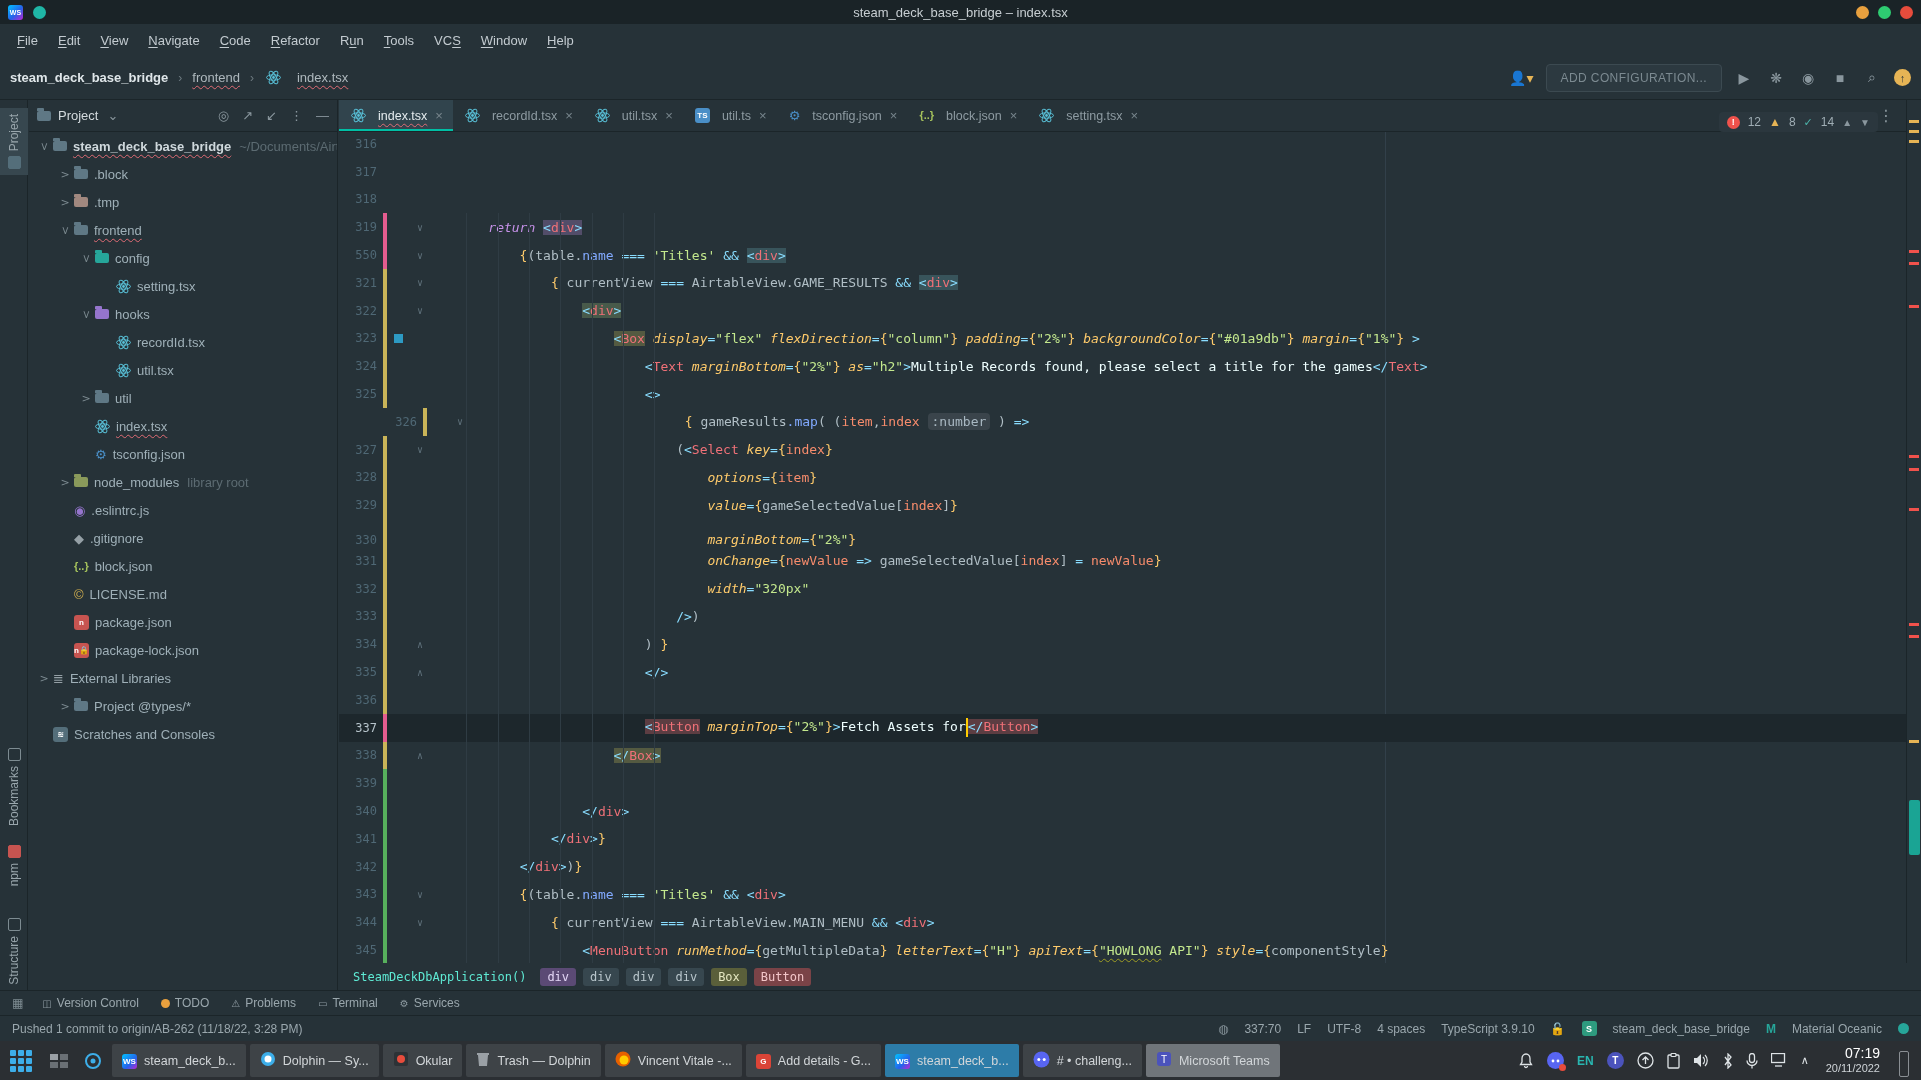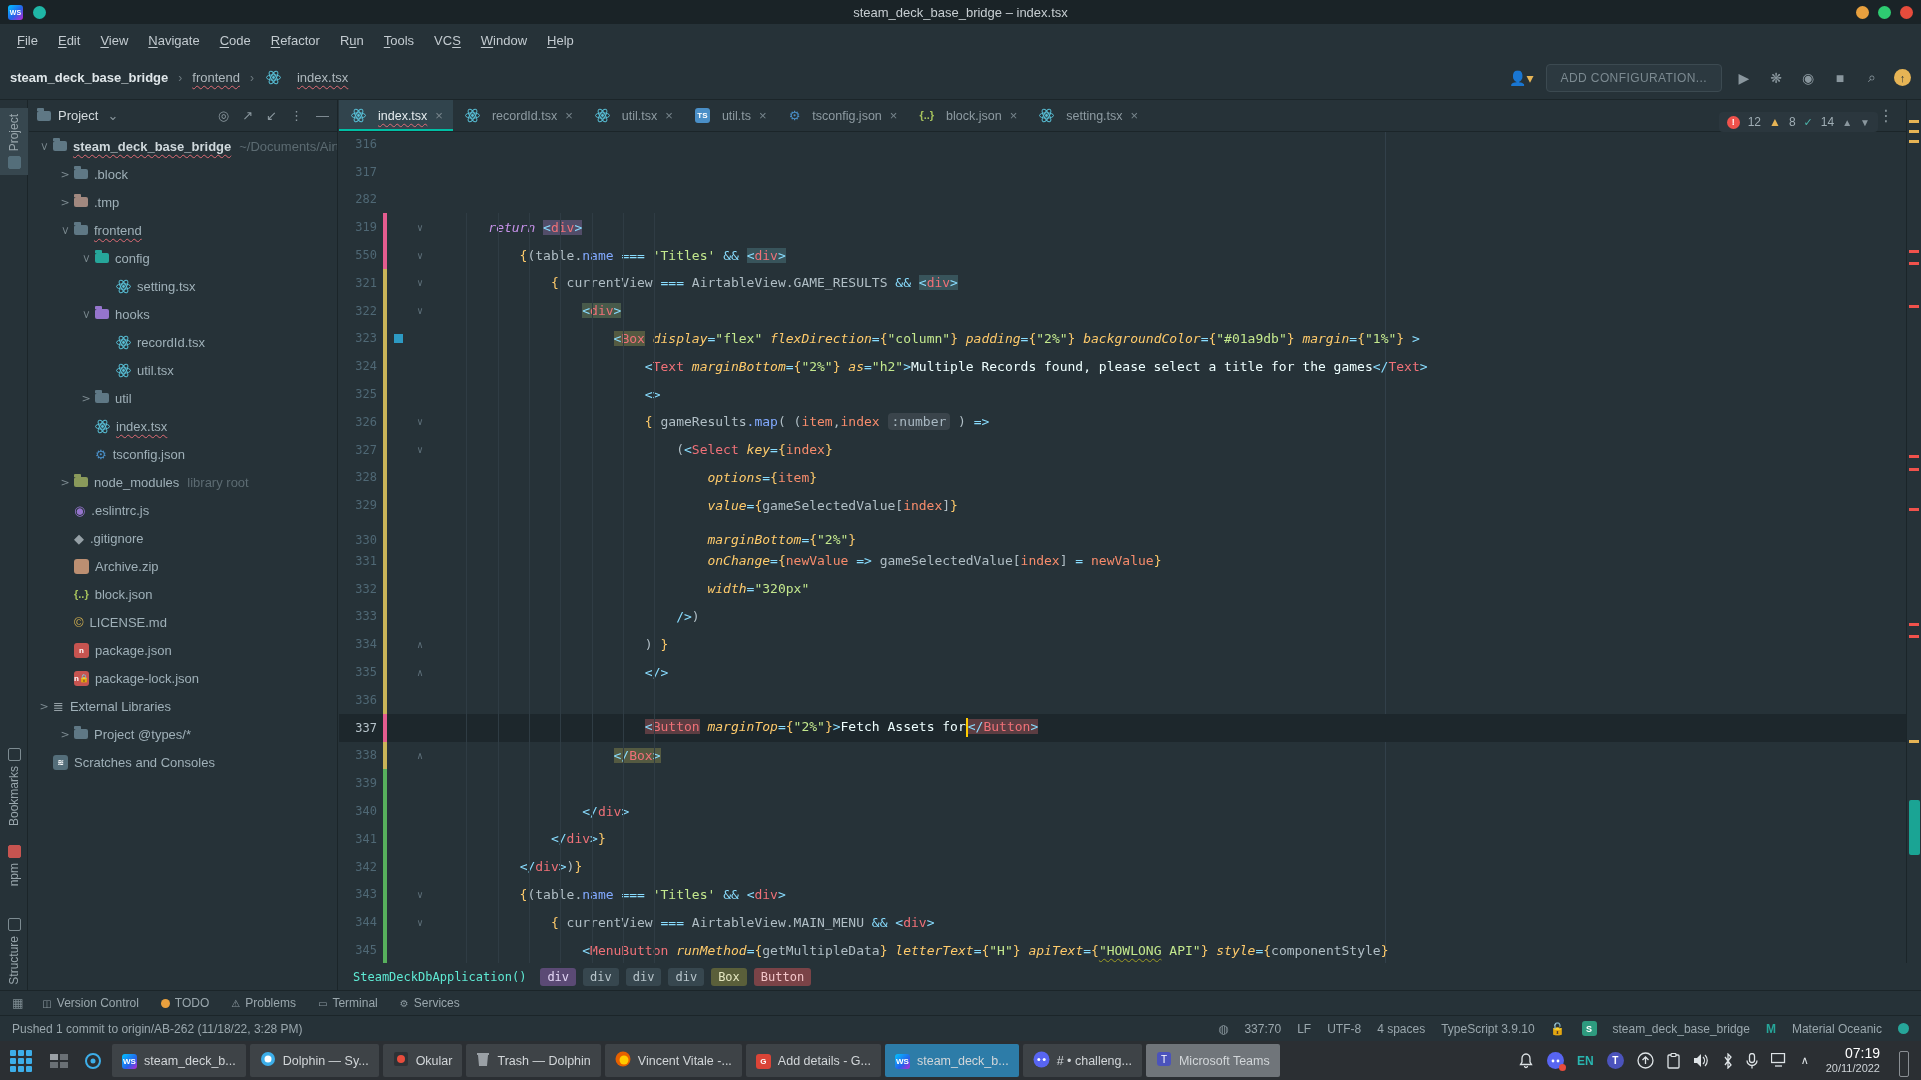--- a/index.html
+++ b/index.html
@@ -402,27 +402,20 @@
         <div class="tree-row" style="padding-left: 29px;">
           <span class="chev" style="font-family: &quot;DejaVu Sans&quot;, sans-serif;"></span>
           <span class="tree-ic">
             <span class="glyph" style="color:#95a0a6">◆</span>
           </span>
           <span>.gitignore</span>
         </div>
         <div class="tree-row" style="padding-left: 29px;">
           <span class="chev" style="font-family: &quot;DejaVu Sans&quot;, sans-serif;"></span>
           <span class="tree-ic">
-            <span class="ic-sq" style="background:#bc8f72"></span>
-          </span>
-          <span>Archive.zip</span>
-        </div>
-        <div class="tree-row" style="padding-left: 29px;">
-          <span class="chev" style="font-family: &quot;DejaVu Sans&quot;, sans-serif;"></span>
-          <span class="tree-ic">
             <span class="glyph" style="color:#a5c25c;font-weight:bold;font-size:11px">{..}</span>
           </span>
           <span>block.json</span>
         </div>
         <div class="tree-row" style="padding-left: 29px;">
           <span class="chev" style="font-family: &quot;DejaVu Sans&quot;, sans-serif;"></span>
           <span class="tree-ic">
             <span class="glyph" style="color:#d4b14f">©</span>
           </span>
           <span>LICENSE.md</span>
@@ -556,21 +549,21 @@
           <span class="code-text"></span>
         </div>
         <div class="cl" style="top: 25.8px;">
           <span class="g-num">317</span>
           <span class="g-git"></span>
           <span class="g-ico"></span>
           <span class="g-fold"></span>
           <span class="code-text"></span>
         </div>
         <div class="cl" style="top: 53.6px;">
-          <span class="g-num">282</span>
+          <span class="g-num">318</span>
           <span class="g-git"></span>
           <span class="g-ico"></span>
           <span class="g-fold"></span>
           <span class="code-text"></span>
         </div>
         <div class="cl" style="top: 81.4px;">
           <span class="g-num">319</span>
           <span class="g-git git-m"></span>
           <span class="g-ico"></span>
           <span class="g-fold">∨</span>
@@ -611,21 +604,21 @@
           <span class="g-fold"></span>
           <span class="code-text"><span class="tk-i">                        </span><span class="tk-o">&lt;</span><span class="tk-t">Text</span><span class="tk-i"> </span><span class="tk-a">marginBottom</span><span class="tk-o">=</span><span class="tk-y">{</span><span class="tk-s">"2%"</span><span class="tk-y">}</span><span class="tk-i"> </span><span class="tk-a">as</span><span class="tk-o">=</span><span class="tk-s">"h2"</span><span class="tk-o">&gt;</span><span class="tk-w">Multiple Records found, please select a title for the games</span><span class="tk-o">&lt;/</span><span class="tk-t">Text</span><span class="tk-o">&gt;</span></span>
         </div>
         <div class="cl" style="top: 248.2px;">
           <span class="g-num">325</span>
           <span class="g-git git-y"></span>
           <span class="g-ico"></span>
           <span class="g-fold"></span>
           <span class="code-text"><span class="tk-o">                        &lt;&gt;</span></span>
         </div>
-        <div class="cl" style="top: 276px;">
+        <div class="cl" style="top: 276px; margin-left: 40px;">
           <span class="g-num">326</span>
           <span class="g-git git-y"></span>
           <span class="g-ico"></span>
           <span class="g-fold">∨</span>
           <span class="code-text"><span class="tk-y">                        { </span><span class="tk-i">gameResults</span><span class="tk-f">.map</span><span class="tk-i">( (</span><span class="tk-p">item</span><span class="tk-i">,</span><span class="tk-p">index</span><span class="tk-i"> </span><span class="tk-c">:number</span><span class="tk-i"> ) </span><span class="tk-o">=&gt;</span></span>
         </div>
         <div class="cl" style="top: 303.8px;">
           <span class="g-num">327</span>
           <span class="g-git git-y"></span>
           <span class="g-ico"></span>

